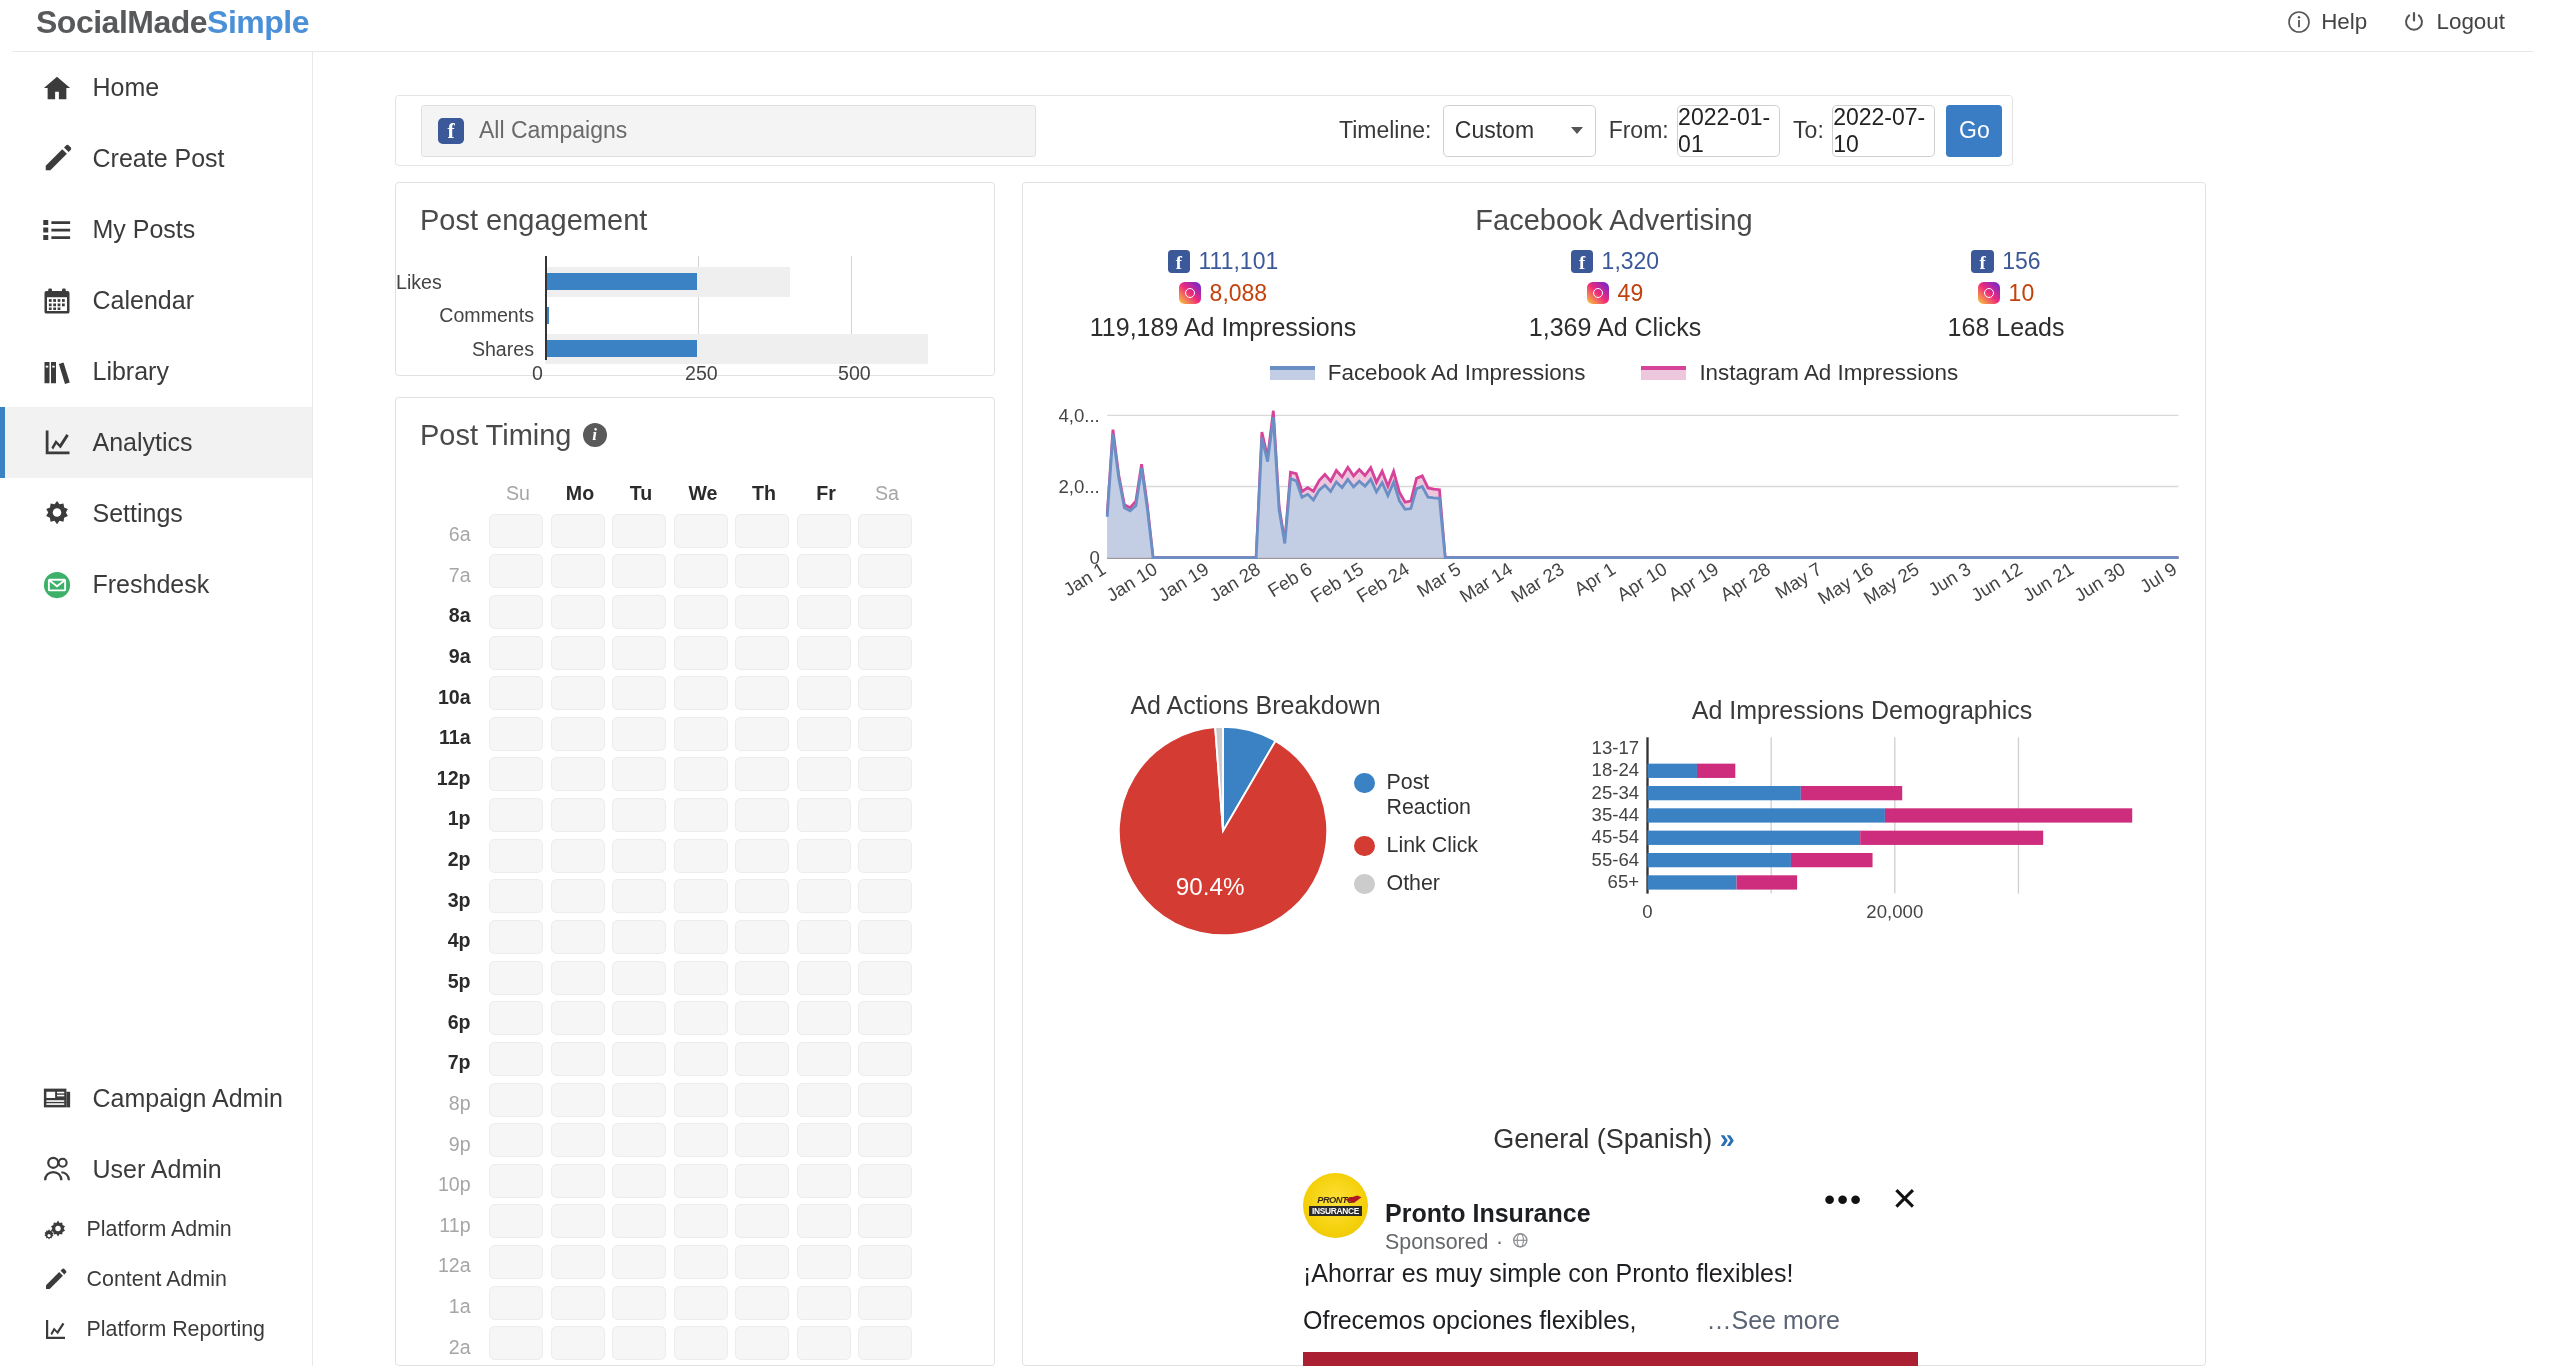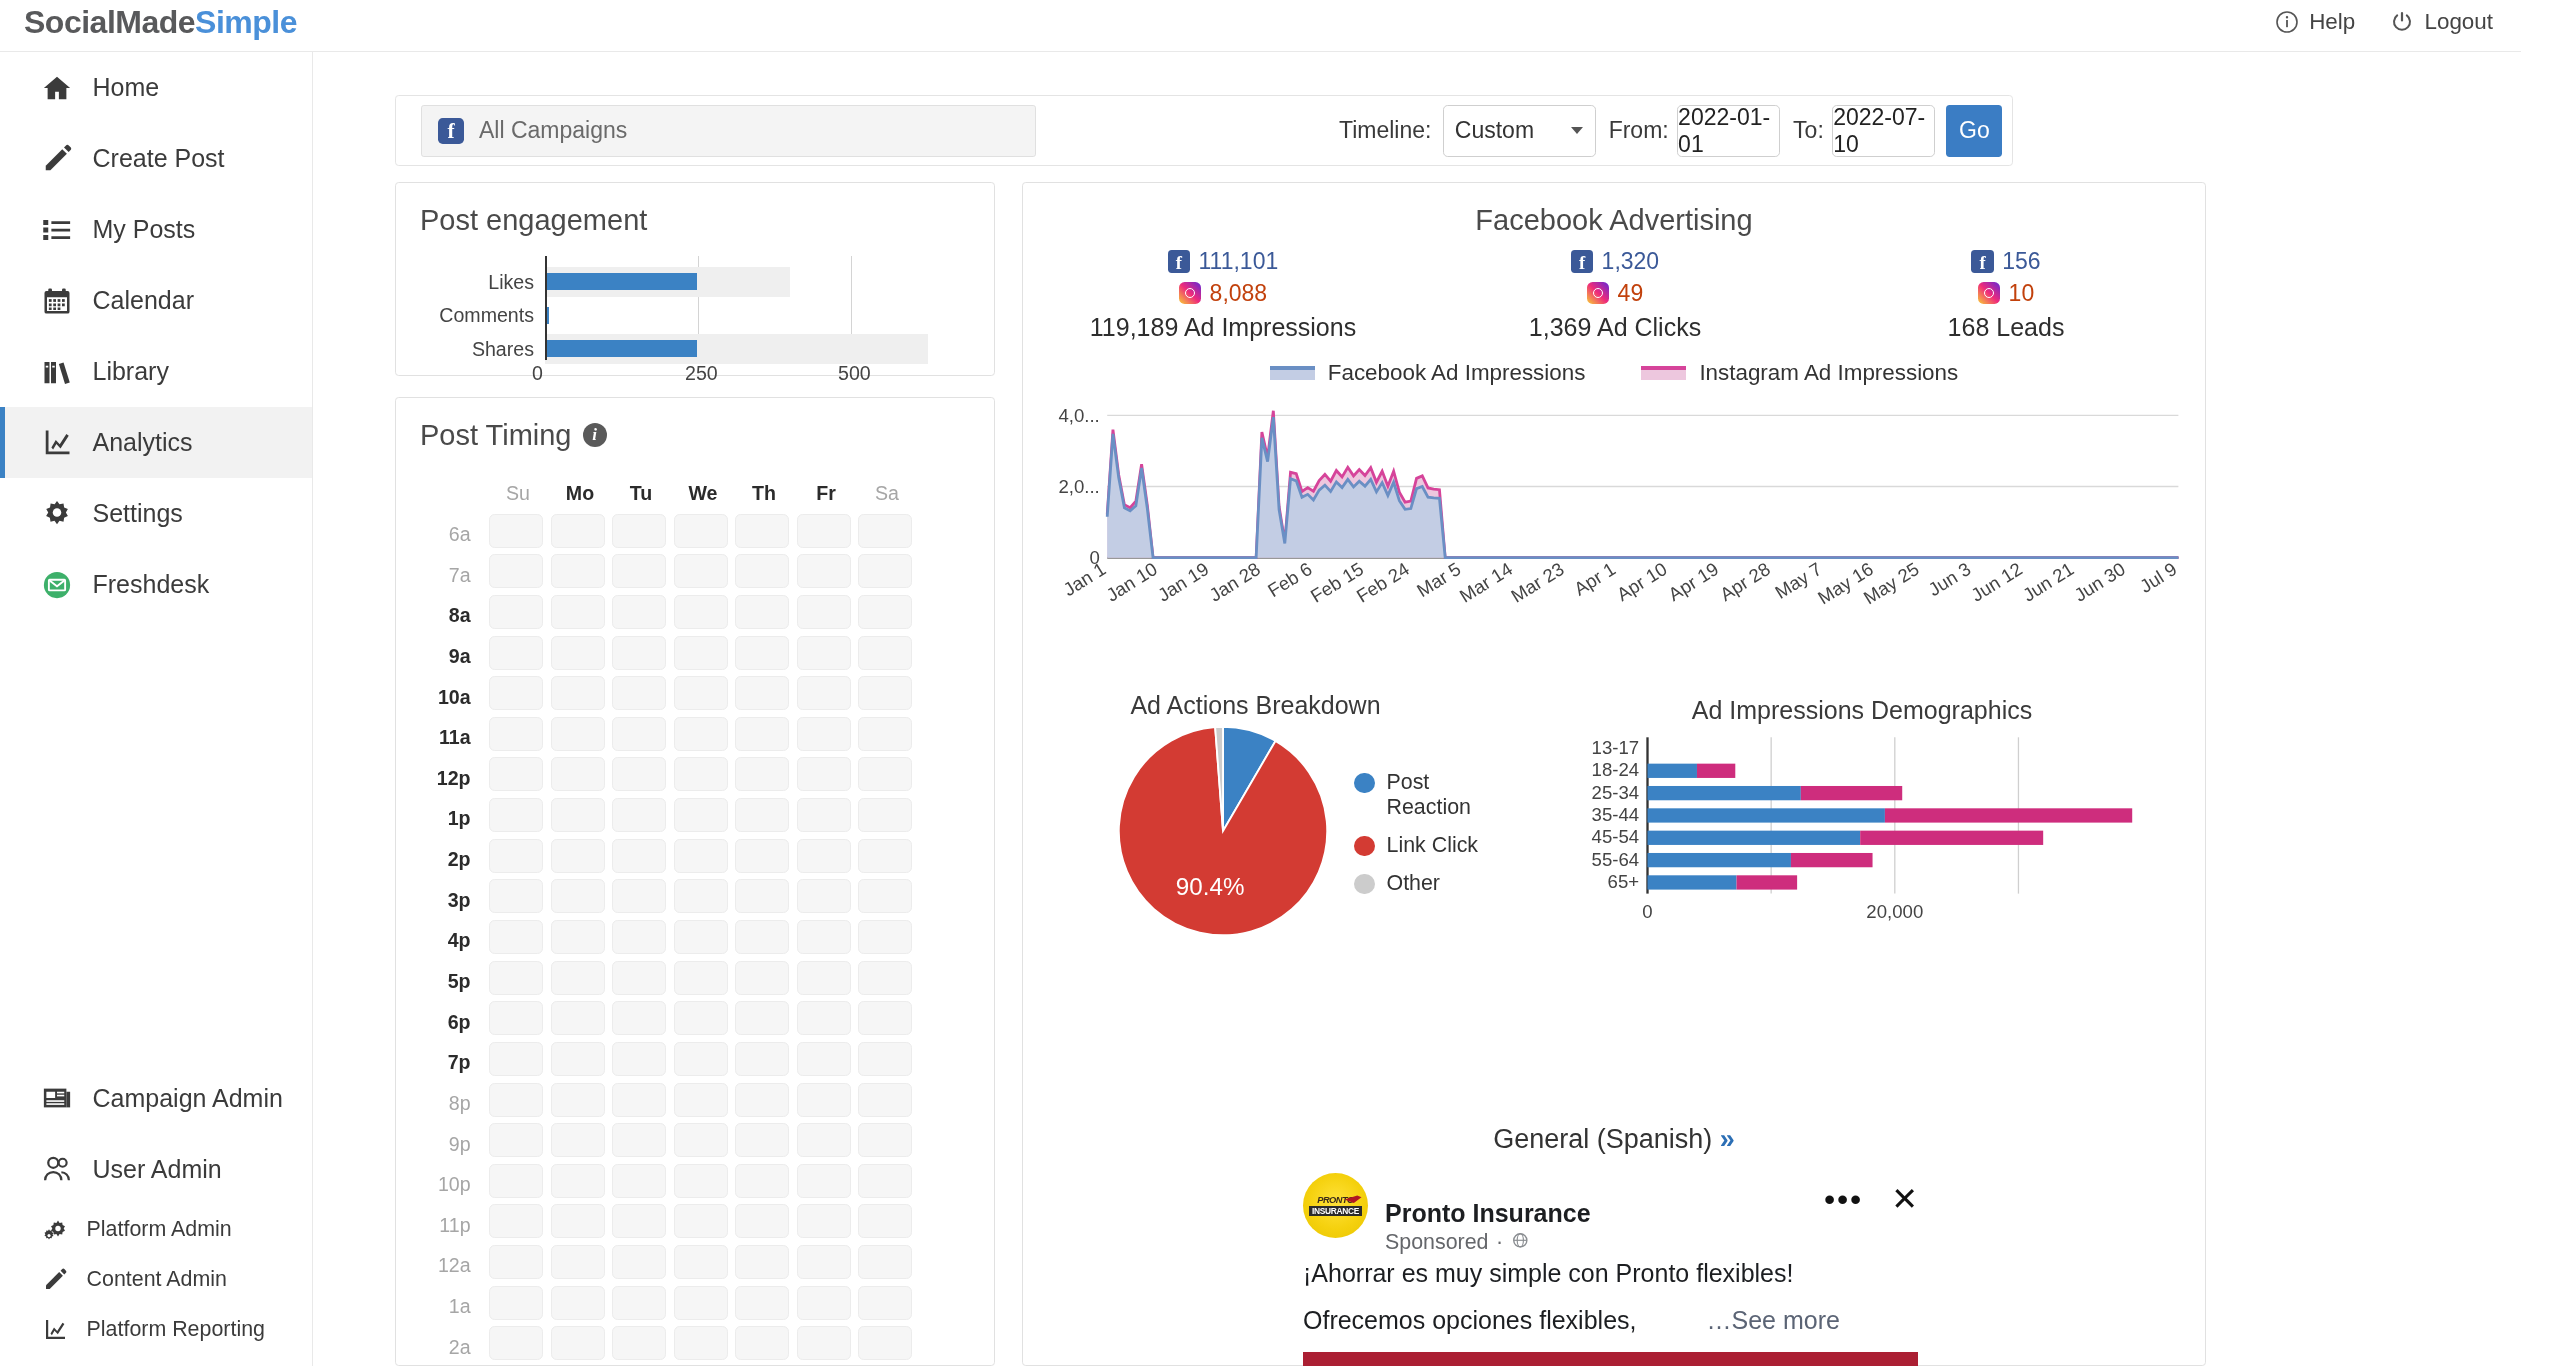--- a/index.html
+++ b/index.html
@@ -5,21 +5,21 @@
   * { box-sizing: border-box; margin: 0; padding: 0; }
   html, body {
     width: 2576px; height: 1366px;
     font-family: "Liberation Sans", sans-serif;
     background: #ffffff; color: #333;
     overflow: hidden;
   }
 
   
   .topbar {
-    position: absolute; top: 0; left: 0; width: 2521px; height: 52px;
+    position: absolute; top: 0; left: 12px; width: 2521px; height: 52px;
     border-bottom: 0.9px solid #e9e9e9; background: #fff; z-index: 20;
   }
   .logo {
     position: absolute; left: 24px; top: 3.7px;
     font-size: 32px; font-weight: bold; letter-spacing: -0.5px;
   }
   .logo .dark { color: #58595b; }
   .logo .blue { color: #4a90d9; }
   .topright { position: absolute; right: 28px; top: 9.3px; display: flex; gap: 35px; align-items: center; }
   .topright .tr-item { display: flex; align-items: center; gap: 10.3px; color: #444; font-size: 22.4px; cursor: pointer; }
@@ -387,21 +387,21 @@
     <div class="go-btn">Go</div>
   </div>
 
   <div class="card" id="card-engagement">
     <div class="card-title eng-title">Post engagement</div>
     <div class="eng-chart" id="eng-chart">
         <div class="eng-grid" style="left: 302px; top: 7.5px; height: 97px;"></div>
         <div class="eng-grid" style="left: 455px; top: 7.5px; height: 97px;"></div>
         <div class="eng-track" style="left: 149px; top: 18.6px; width: 245px;"></div>
         <div class="eng-bar" style="left: 149px; top: 25px; width: 152px;"></div>
-        <div class="eng-label" style="left: 0px; width: 138px; top: 34px; text-align: right; transform: translateY(-50%); right: auto;">Likes</div>
+        <div class="eng-label" style="left: 0px; width: 138px; top: 34px; transform: translateY(-50%); right: auto;">Likes</div>
         <div class="eng-bar" style="left: 149px; top: 59px; width: 3.7px;"></div>
         <div class="eng-label" style="left: 0px; width: 138px; top: 67px; text-align: right; transform: translateY(-50%); right: auto;">Comments</div>
         <div class="eng-track" style="left: 149px; top: 86px; width: 383px;"></div>
         <div class="eng-bar" style="left: 149px; top: 92px; width: 152px;"></div>
         <div class="eng-label" style="left: 0px; width: 138px; top: 101px; text-align: right; transform: translateY(-50%); right: auto;">Shares</div>
         <div class="eng-axis" style="left: 149px; top: 7.5px; width: 1.9px; height: 104px;"></div>
         <div class="eng-tick" style="left: 136px; top: 114px;">0</div>
         <div class="eng-tick" style="left: 289px; top: 114px;">250</div>
         <div class="eng-tick" style="left: 442px; top: 114px;">500</div>
       </div>

